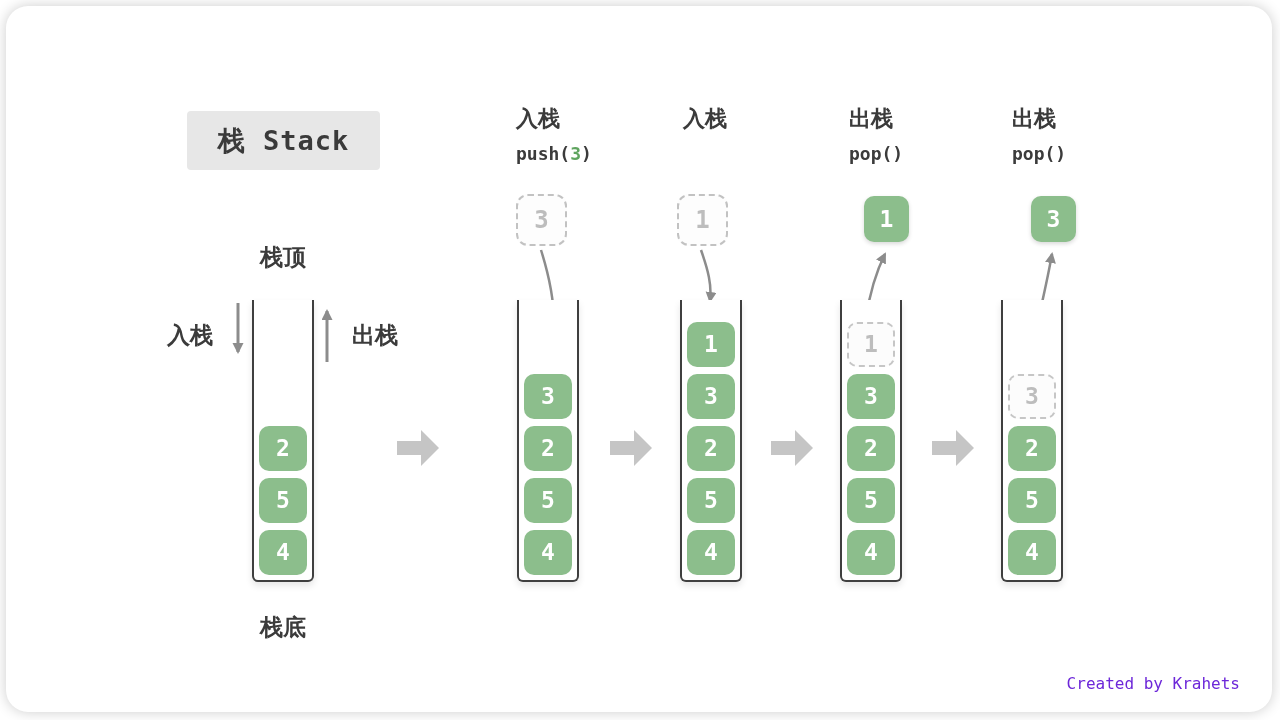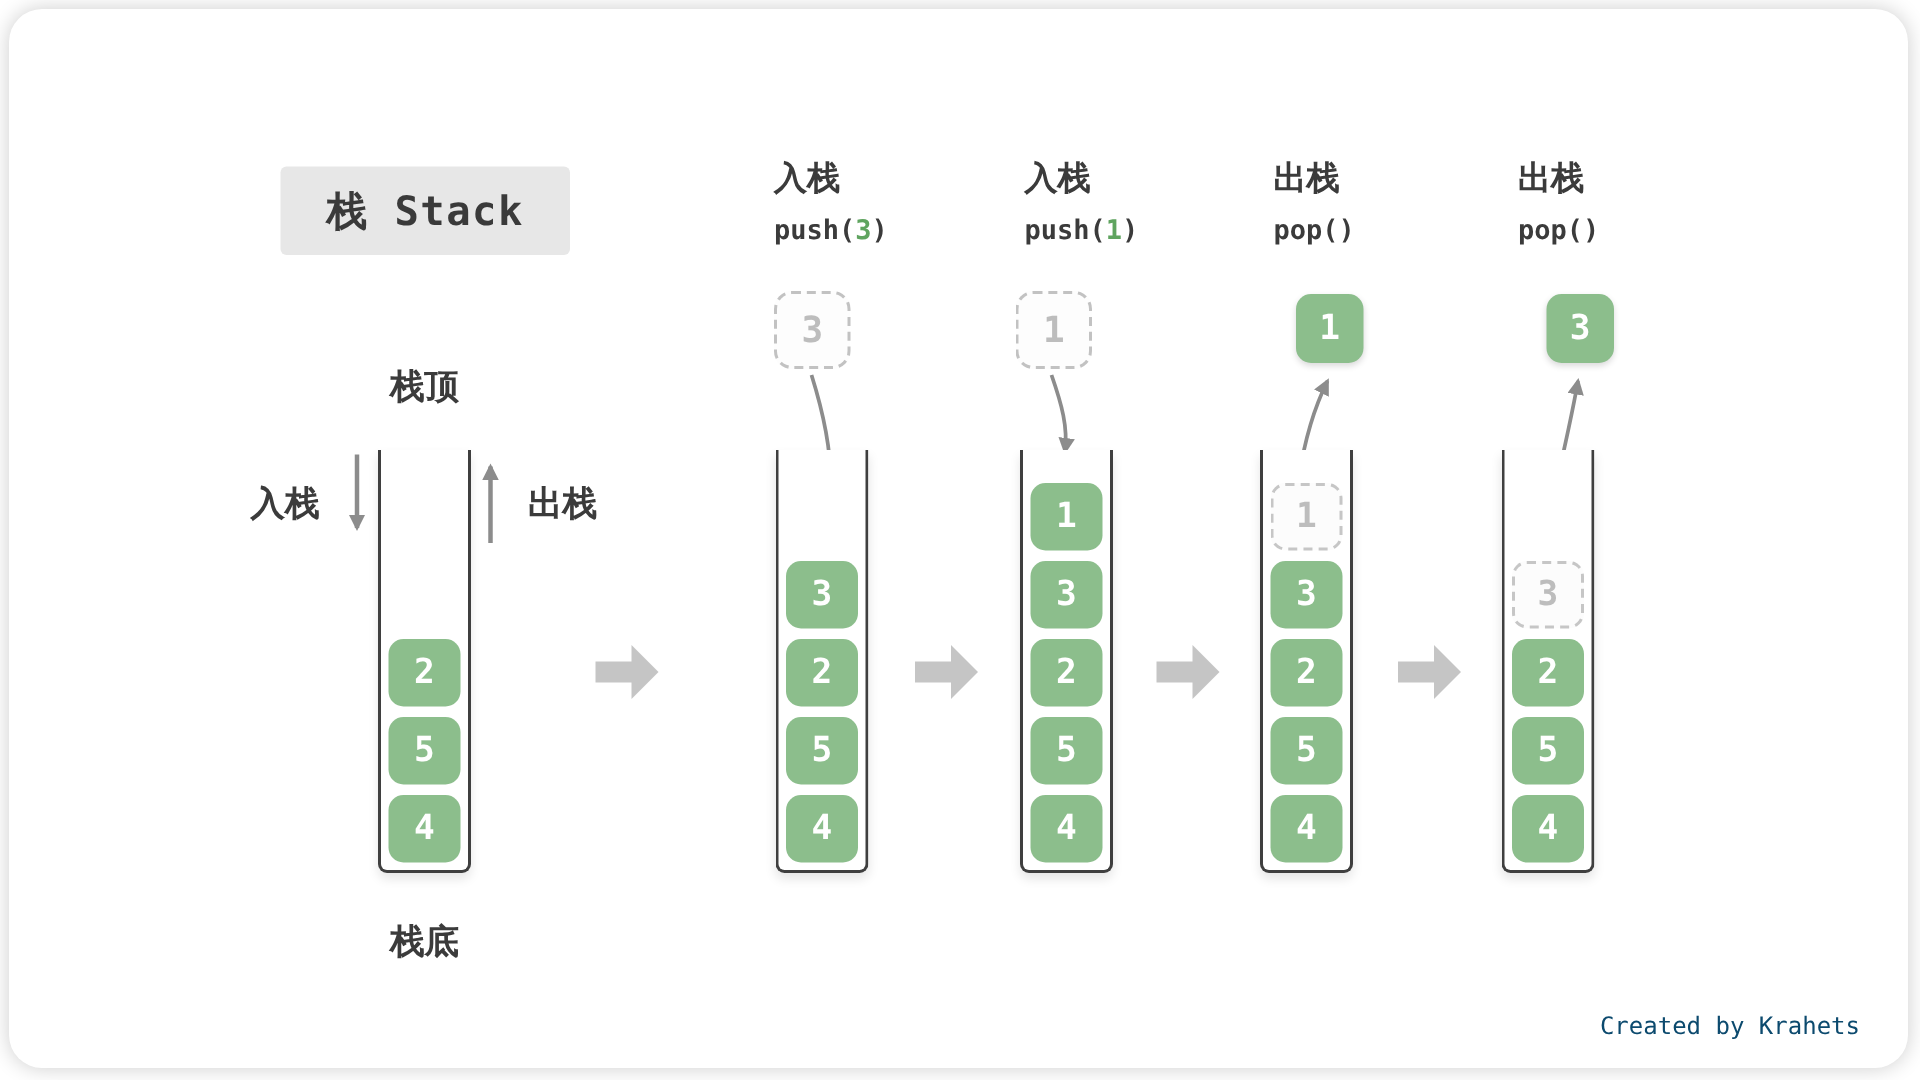--- a/index.html
+++ b/index.html
@@ -11,21 +11,21 @@
   .col-header{position:absolute;top:105px;width:160px;color:#3b3b3b;}
   .col-header .zh{display:block;font-size:22px;font-weight:700;line-height:28px;}
   .col-header .code{display:block;margin-top:7px;font-family:"DejaVu Sans Mono",monospace;font-size:18px;font-weight:600;line-height:28px;}
   .code .arg{color:#5fa45f;}
   .stack-container{position:absolute;top:300px;width:62px;height:282px;box-sizing:border-box;background:#ffffff;border:2px solid #3f3f3f;border-top:none;border-radius:0 0 6px 6px;display:flex;flex-direction:column;justify-content:flex-end;gap:7px;padding:0 5px 5px 5px;box-shadow:0 4px 7px rgba(0,0,0,0.10);}
   .cell{width:48px;height:45px;box-sizing:border-box;border-radius:10px;background:#8cbe8c;color:#ffffff;font-family:"DejaVu Sans Mono",monospace;font-size:23px;font-weight:700;line-height:45px;text-align:center;flex:0 0 45px;}
   .cell.ghost{background:#fcfcfc;border:2px dashed #c6c6c6;color:#bdbdbd;line-height:41px;font-weight:600;}
   .float-box{position:absolute;box-sizing:border-box;text-align:center;font-family:"DejaVu Sans Mono",monospace;font-weight:700;}
   .float-box.dashed{width:51px;height:52px;border:2px dashed #c2c2c2;border-radius:12px;background:#fdfdfd;color:#bdbdbd;font-size:24px;line-height:48px;font-weight:600;}
   .float-box.solid{width:45px;height:46px;border-radius:10px;background:#8cbe8c;color:#ffffff;font-size:23px;line-height:46px;box-shadow:0 2px 4px rgba(0,0,0,0.15);}
-  .watermark{position:absolute;right:40px;top:674px;font-family:"DejaVu Sans Mono",monospace;font-size:16px;color:#0c4a6e;}
+  .watermark{position:absolute;right:40px;top:674px;font-family:"DejaVu Sans Mono",monospace;font-size:16px;color:#6d28d9;}
 </style>
 </head>
 <body>
 
 <div class="canvas">
   <div class="card"></div>
 
   <svg class="arrow-layer" width="1280" height="720" viewBox="0 0 1280 720">
     <defs>
       <marker id="ah" markerUnits="userSpaceOnUse" markerWidth="13" markerHeight="12" refX="9" refY="5.5" orient="auto">
@@ -57,21 +57,20 @@
   <div class="zh-label" style="left:223px;top:612px;width:120px;">栈底</div>
   <div class="zh-label" style="left:155px;top:320px;width:70px;">入栈</div>
   <div class="zh-label" style="left:340px;top:320px;width:70px;">出栈</div>
 
   <div class="col-header" style="left:516px;">
     <span class="zh">入栈</span>
     <span class="code"><span>push(</span><span class="arg">3</span><span>)</span></span>
   </div>
   <div class="col-header" style="left:683px;">
     <span class="zh">入栈</span>
-    <span class="code"><span>push(</span><span class="arg">1</span><span>)</span></span>
   </div>
   <div class="col-header" style="left:849px;">
     <span class="zh">出栈</span>
     <span class="code"><span>pop(</span><span class="arg"></span><span>)</span></span>
   </div>
   <div class="col-header" style="left:1012px;">
     <span class="zh">出栈</span>
     <span class="code"><span>pop(</span><span class="arg"></span><span>)</span></span>
   </div>
 

